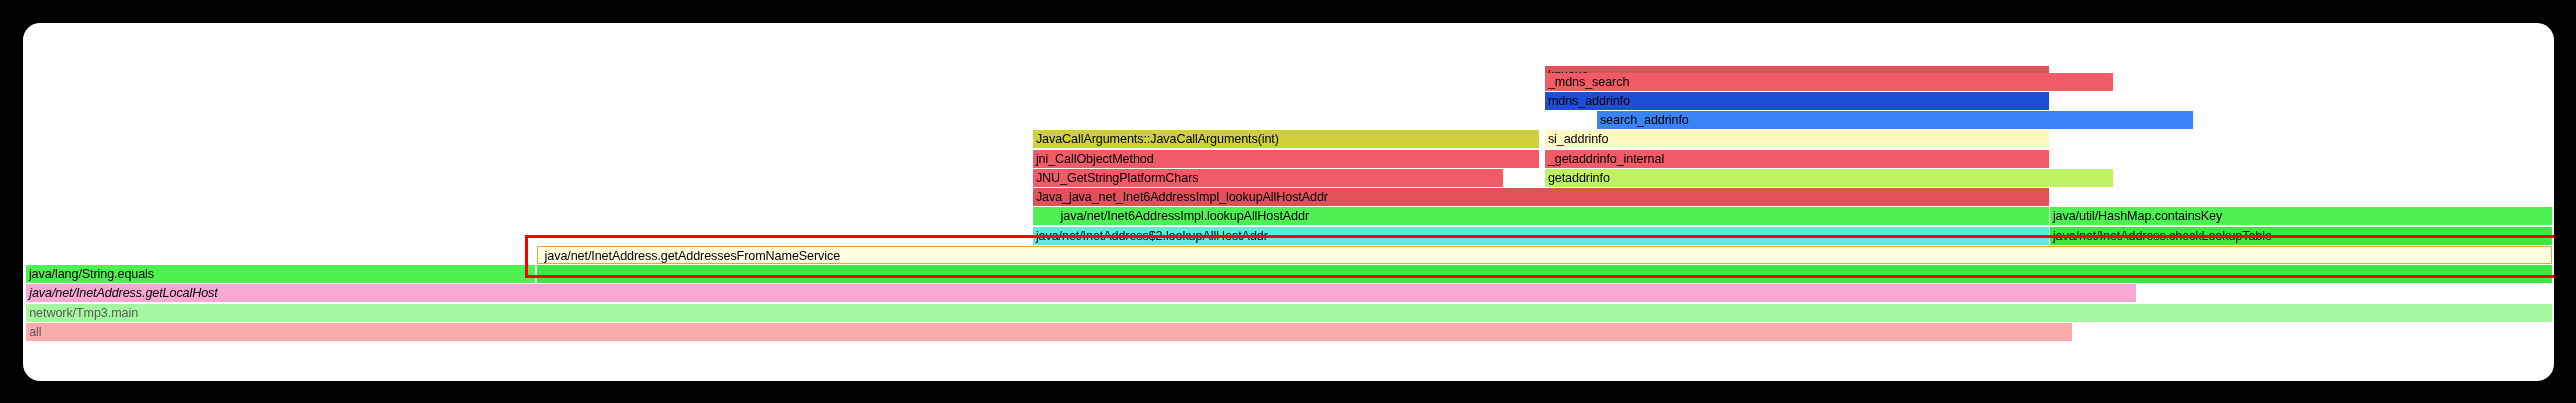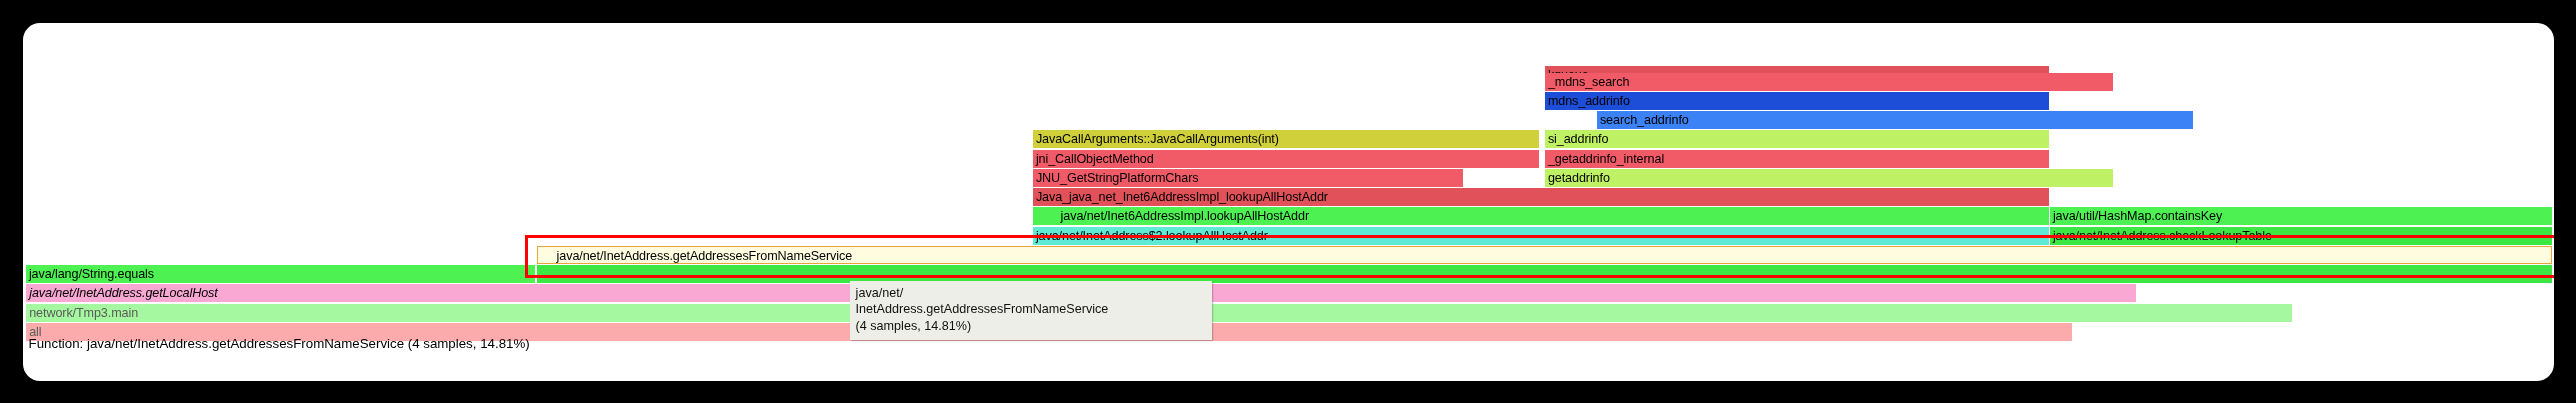--- a/index.html
+++ b/index.html
@@ -33,21 +33,21 @@
     line-height: 18px;
     color: #000000;
     padding-left: 3.3px;
     letter-spacing: -0.1px;
   }
   .frame span { pointer-events: none; }
   .frame.dim { color: #5a5a5a; }
   .frame.hl {
     background: #fffce0 !important;
     border: 0.7px solid #e8a33d;
-    padding-left: 19px;
+    padding-left: 7px;
   }
   #selrect {
     position: absolute;
     border: 3.3px solid #ff0000;
     background: transparent;
     pointer-events: none;
   }
   #tooltip {
     position: absolute;
     background: #eceee7;
@@ -69,37 +69,33 @@
 <body>
 
 <div id="screen">
   <div id="panel">
     <div id="frames-layer">
         <div class="frame" style="left: 1522px; top: 43px; width: 504px; background: rgb(224, 81, 89);"><span>kqueue</span></div>
         <div class="frame" style="left: 1522px; top: 50px; width: 568px; background: rgb(240, 91, 103);"><span>_mdns_search</span></div>
         <div class="frame" style="left: 1522px; top: 69px; width: 504px; background: #1d4ed8;"><span>mdns_addrinfo</span></div>
         <div class="frame" style="left: 1574px; top: 88px; width: 596px; background: #3b82f6;"><span>search_addrinfo</span></div>
         <div class="frame" style="left: 1010px; top: 107px; width: 506px; background: rgb(207, 208, 58);"><span>JavaCallArguments::JavaCallArguments(int)</span></div>
-        <div class="frame" style="left: 1522px; top: 107px; width: 504px; background: #bef264;"><span>si_addrinfo</span></div>
+        <div class="frame" style="left: 1522px; top: 107px; width: 504px; background: #fef9c3;"><span>si_addrinfo</span></div>
         <div class="frame" style="left: 1010px; top: 127px; width: 506px; background: rgb(240, 91, 103);"><span>jni_CallObjectMethod</span></div>
         <div class="frame" style="left: 1522px; top: 127px; width: 504px; background: rgb(240, 91, 103);"><span>_getaddrinfo_internal</span></div>
-        <div class="frame" style="left: 1010px; top: 146px; width: 430px; background: rgb(240, 91, 103);"><span>JNU_GetStringPlatformChars</span></div>
+        <div class="frame" style="left: 1010px; top: 146px; width: 470px; background: rgb(240, 91, 103);"><span>JNU_GetStringPlatformChars</span></div>
         <div class="frame" style="left: 1522px; top: 146px; width: 568px; background: #bef264;"><span>getaddrinfo</span></div>
         <div class="frame" style="left: 1010px; top: 165px; width: 1016px; background: rgb(224, 81, 89);"><span>Java_java_net_Inet6AddressImpl_lookupAllHostAddr</span></div>
         <div class="frame" style="left: 1010px; top: 184px; width: 1016px; background: rgb(77, 242, 82); padding-left: 28px;"><span>java/net/Inet6AddressImpl.lookupAllHostAddr</span></div>
         <div class="frame" style="left: 2027px; top: 184px; width: 502px; background: rgb(77, 242, 82);"><span>java/util/HashMap.containsKey</span></div>
         <div class="frame" style="left: 1010px; top: 204px; width: 1016px; background: #5eead4;"><span>java/net/InetAddress$2.lookupAllHostAddr</span></div>
         <div class="frame" style="left: 2027px; top: 204px; width: 502px; background: rgb(61, 231, 67);"><span>java/net/InetAddress.checkLookupTable</span></div>
         <div class="frame hl" style="left: 514px; top: 223px; width: 2015px; background: rgb(255, 252, 224);"><span>java/net/InetAddress.getAddressesFromNameService</span></div>
         <div class="frame" style="left: 3px; top: 242px; width: 509px; background: rgb(77, 242, 82);"><span>java/lang/String.equals</span></div>
         <div class="frame" style="left: 514px; top: 242px; width: 2015px; background: rgb(61, 231, 67);"><span></span></div>
         <div class="frame" style="left: 3.3px; top: 261px; width: 2110px; background: #f9a8d4; font-style: italic;"><span>java/net/InetAddress.getLocalHost</span></div>
-        <div class="frame dim" style="left: 3.3px; top: 281px; width: 2266px; background: rgb(166, 248, 160);"><span>network/Tmp3.main</span></div>
+        <div class="frame dim" style="left: 3.3px; top: 281px; width: 2526px; background: rgb(166, 248, 160);"><span>network/Tmp3.main</span></div>
         <div class="frame dim" style="left: 3.3px; top: 300px; width: 2046px; background: rgb(251, 171, 171);"><span>all</span></div>
       </div>
     <div id="selrect" style="left: 502px; top: 212px; width: 2037px; height: 43px; border-color: rgb(255, 0, 0);"></div>
-    <div id="tooltip" style="left: 827px; top: 258px; width: 362px;">java/net/
-InetAddress.getAddressesFromNameService
-(4 samples, 14.81%)</div>
-    <div id="status" style="left: 6px; top: 313px;">Function: java/net/InetAddress.getAddressesFromNameService (4 samples, 14.81%)</div>
   </div>
 </div>
 
 
 </body></html>

